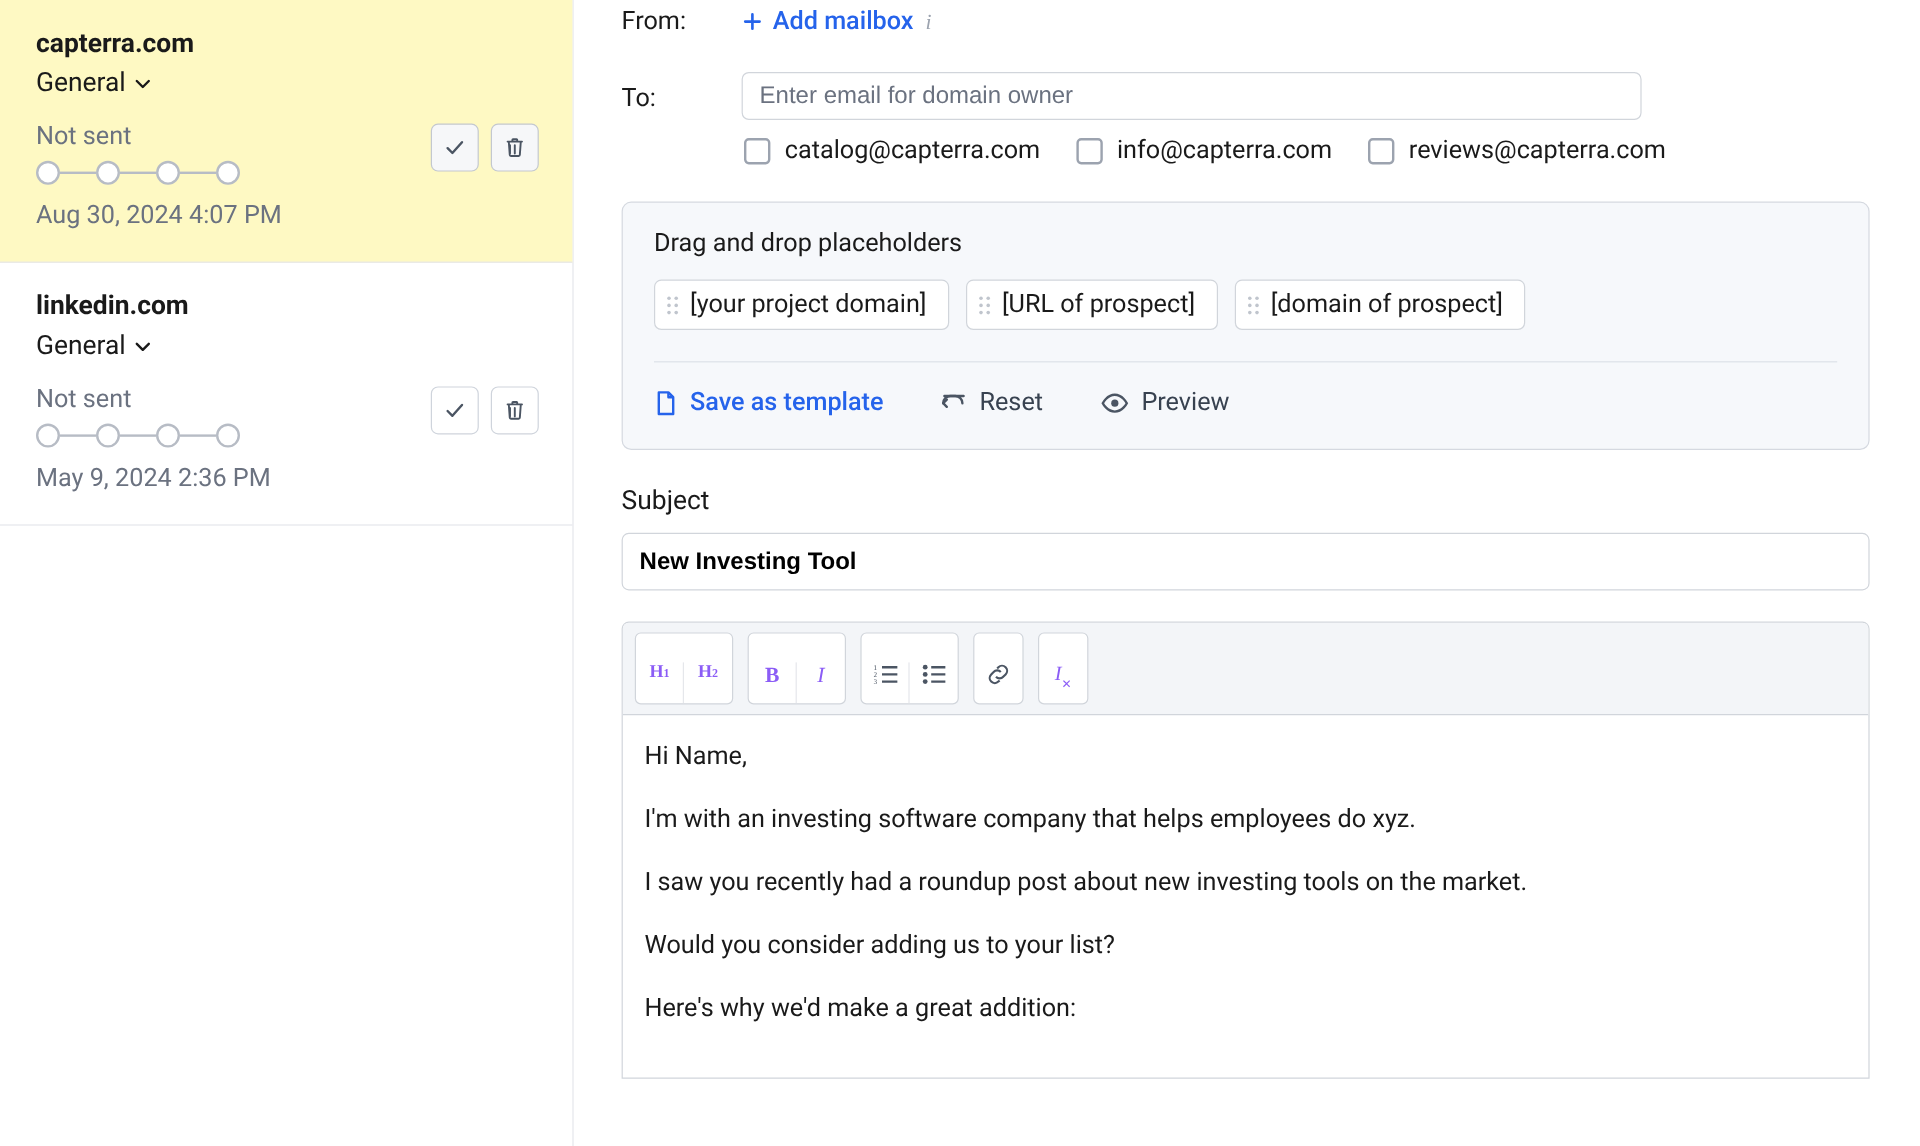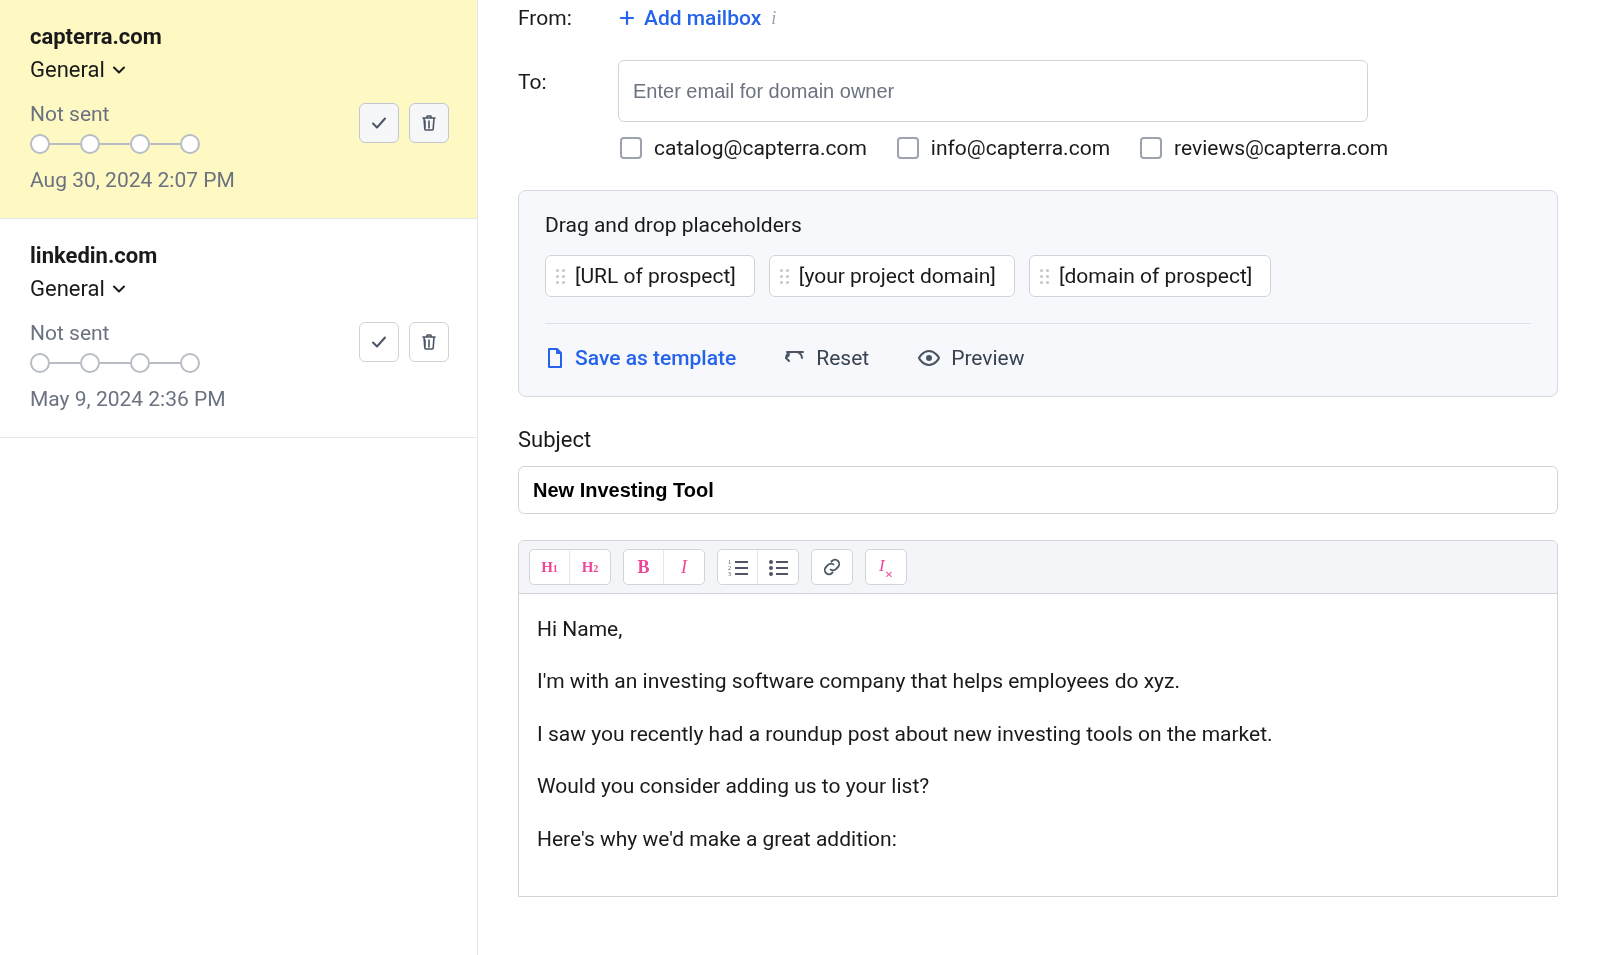--- a/index.html
+++ b/index.html
@@ -132,21 +132,21 @@
     font-style: italic;
     font-family: Georgia, serif;
     font-size: 18px;
   }
   .to-block {
     display: flex; flex-direction: column; gap: 14px;
     flex: 0 0 auto;
   }
   .text-input {
     width: 750px;
-    height: 62px;
+    height: 40px;
     border: 1px solid #d1d5db;
     border-radius: 6px;
     padding: 0 14px;
     font-size: 20px;
     color: #1a1a1a;
   }
   .text-input::placeholder { color: #6b7280; }
   .to-options {
     display: flex; gap: 30px;
     font-size: 21px;
@@ -248,25 +248,26 @@
   }
   .tool-group {
     display: flex;
     border: 1px solid #d1d5db;
     background: #fff;
     border-radius: 5px;
     overflow: hidden;
   }
   .tool-btn {
     width: 40px; height: 34px;
-    display: flex; align-items: center; justify-content: center;
+    display: flex; justify-content: center;
     cursor: pointer;
     border-right: 1px solid #e5e7eb;
-    color: #ec4899;
+    color: #8b5cf6;
     font-family: Georgia, 'Times New Roman', serif;
+    margin-top: 24px;
   }
   .tool-btn:last-child { border-right: none; }
   .tool-h { font-size: 15px; font-weight: 700; font-family: inherit; }
   .tool-h sub { font-size: 10px; vertical-align: baseline;}
   .editor-body {
     padding: 20px 18px;
     font-size: 21px;
     line-height: 1.45;
   }
   .editor-body p {
@@ -292,21 +293,21 @@
       <div class="prospect-status">Not sent</div>
       <div class="steps-track">
         <span class="step-dot"></span>
           <span class="step-line"></span>
         <span class="step-dot"></span>
           <span class="step-line"></span>
         <span class="step-dot"></span>
           <span class="step-line"></span>
         <span class="step-dot"></span>
       </div>
-      <div class="prospect-date">Aug 30, 2024 2:07 PM</div>
+      <div class="prospect-date">Aug 30, 2024 4:07 PM</div>
       <div class="card-actions">
         <div class="icon-btn">
           <svg width="20" height="20" viewBox="0 0 20 20">
               <path d="M4 10.5l4 4 8-9" fill="none" stroke="#4b5563" stroke-width="2" stroke-linecap="round" stroke-linejoin="round"></path>
             </svg>
         </div>
         <div class="icon-btn">
           <svg width="20" height="20" viewBox="0 0 20 20">
               <path d="M4 5h12M8 5V3.5A.5.5 0 018.5 3h3a.5.5 0 01.5.5V5m-6 3v7m4-7v7M5 5l.8 11a1 1 0 001 1h6.4a1 1 0 001-1L15 5" fill="none" stroke="#4b5563" stroke-width="1.6" stroke-linecap="round" stroke-linejoin="round"></path>
             </svg>
@@ -391,32 +392,32 @@
       <div class="chips">
         <div class="chip">
           <span class="drag-handle">
               <span></span>
               <span></span>
               <span></span>
               <span></span>
               <span></span>
               <span></span>
             </span>
-          <span>[URL of prospect]</span>
+          <span>[your project domain]</span>
         </div>
         <div class="chip">
           <span class="drag-handle">
               <span></span>
               <span></span>
               <span></span>
               <span></span>
               <span></span>
               <span></span>
             </span>
-          <span>[your project domain]</span>
+          <span>[URL of prospect]</span>
         </div>
         <div class="chip">
           <span class="drag-handle">
               <span></span>
               <span></span>
               <span></span>
               <span></span>
               <span></span>
               <span></span>
             </span>

